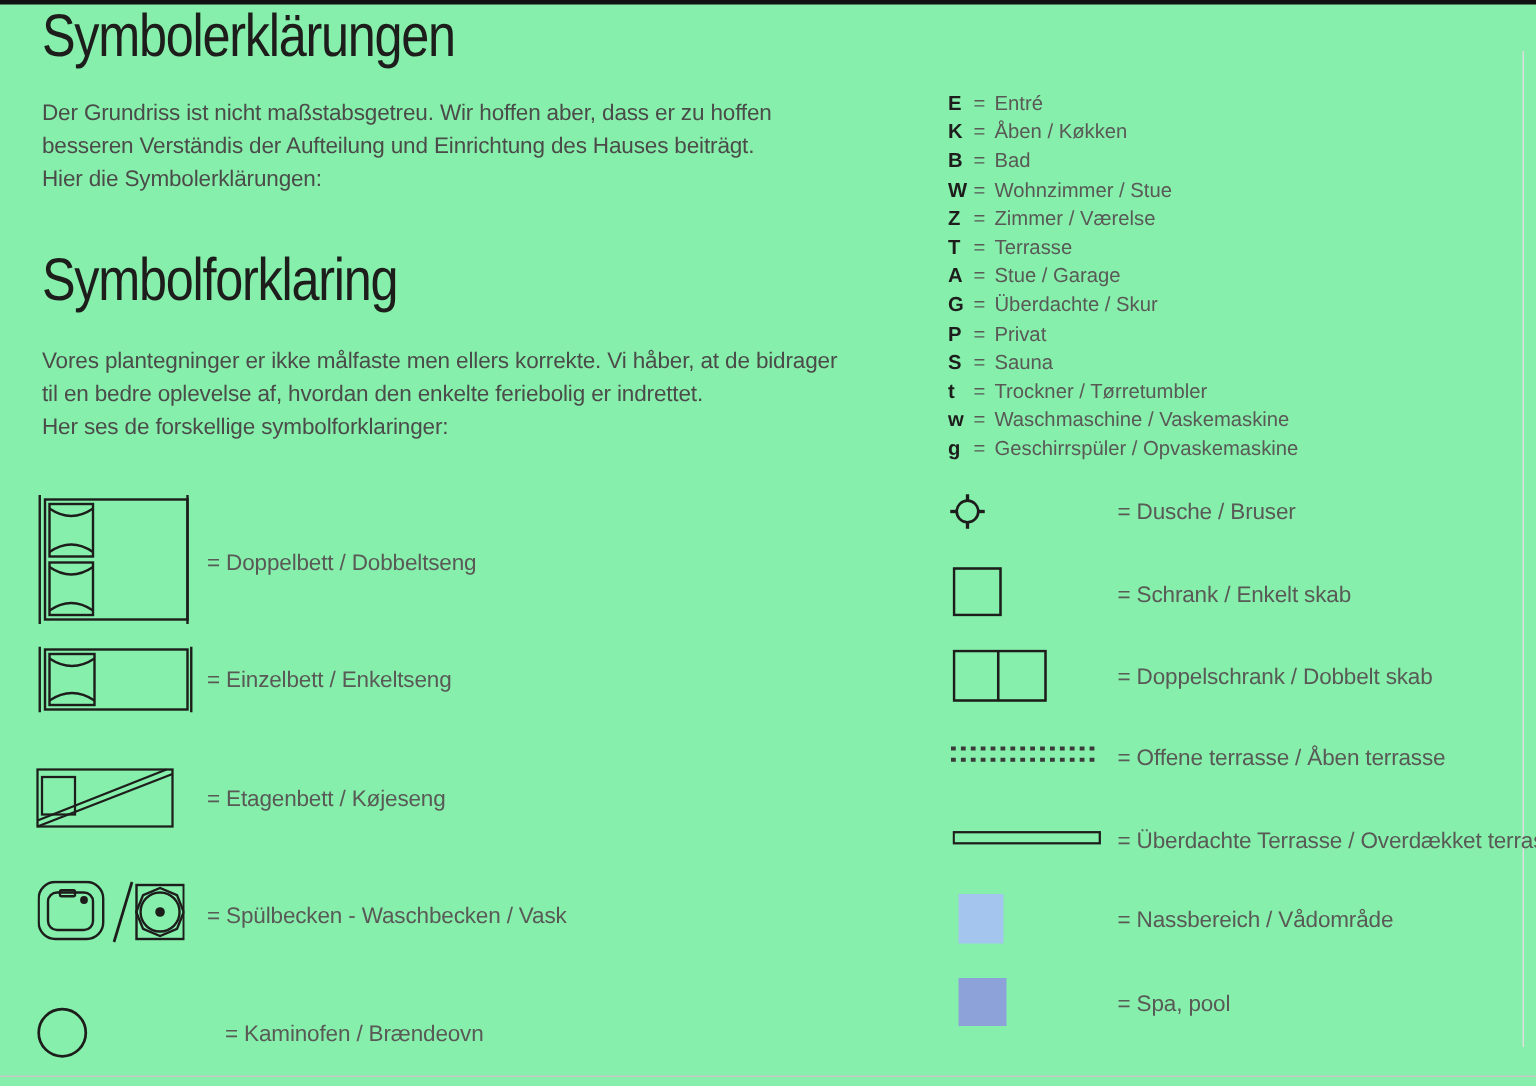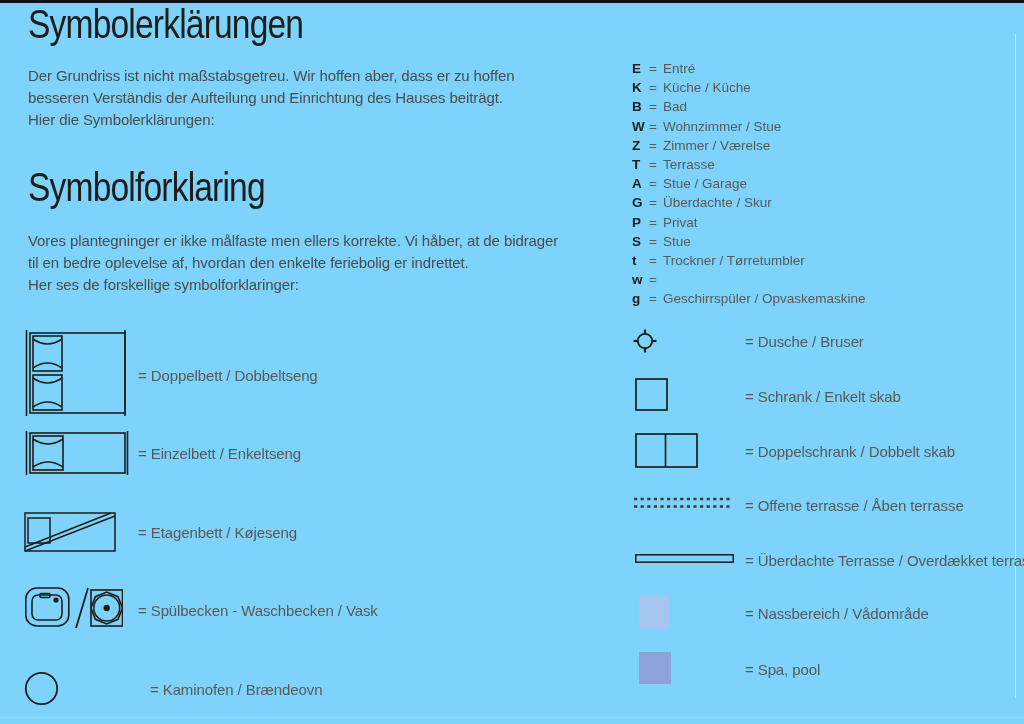--- a/index.html
+++ b/index.html
@@ -1,16 +1,16 @@
 <!DOCTYPE html>
 <html><head>
 <meta charset="utf-8">
 <style>
   html,body{margin:0;padding:0;background:#ffffff;}
-  .page{position:relative;width:1024px;height:724px;background:#7dd3fc;
+  .page{position:relative;width:1024px;height:724px;background:#86efac;
         font-family:"Liberation Sans",sans-serif;overflow:hidden;color:#1d1d1b;}
   .abs{position:absolute;}
   .rule-top{left:0;top:0;width:1024px;height:3px;background:#111;}
   .rule-bottom{left:0;top:717px;width:1024px;height:1px;background:#c6c6c6;}
   .rule-right{left:1015px;top:34px;width:1px;height:664px;background:#dedede;}
   .h1{font-size:40px;line-height:1;letter-spacing:-1px;color:#1d1d1b;font-weight:400;
       transform:scaleX(0.84);transform-origin:0 0;white-space:nowrap;margin:0;}
   .para{font-size:15px;line-height:22px;color:#4b4b49;letter-spacing:-0.1px;}
   .para div{white-space:nowrap;}
   .sym-label{font-size:15px;color:#595956;white-space:nowrap;letter-spacing:-0.1px;}
@@ -47,21 +47,21 @@
 
   <div class="abs codes" style="left:632px;top:59px;">
     <div class="code-row">
       <span class="code">E</span>
         <span class="eq">=</span>
         <span class="clabel">Entré</span>
     </div>
     <div class="code-row">
       <span class="code">K</span>
         <span class="eq">=</span>
-        <span class="clabel">Küche / Küche</span>
+        <span class="clabel">Åben / Køkken</span>
     </div>
     <div class="code-row">
       <span class="code">B</span>
         <span class="eq">=</span>
         <span class="clabel">Bad</span>
     </div>
     <div class="code-row">
       <span class="code">W</span>
         <span class="eq">=</span>
         <span class="clabel">Wohnzimmer / Stue</span>
@@ -87,30 +87,31 @@
         <span class="clabel">Überdachte / Skur</span>
     </div>
     <div class="code-row">
       <span class="code">P</span>
         <span class="eq">=</span>
         <span class="clabel">Privat</span>
     </div>
     <div class="code-row">
       <span class="code">S</span>
         <span class="eq">=</span>
-        <span class="clabel">Stue</span>
+        <span class="clabel">Sauna</span>
     </div>
     <div class="code-row">
       <span class="code">t</span>
         <span class="eq">=</span>
         <span class="clabel">Trockner / Tørretumbler</span>
     </div>
     <div class="code-row">
       <span class="code">w</span>
         <span class="eq">=</span>
+        <span class="clabel">Waschmaschine / Vaskemaskine</span>
     </div>
     <div class="code-row">
       <span class="code">g</span>
         <span class="eq">=</span>
         <span class="clabel">Geschirrspüler / Opvaskemaskine</span>
     </div>
   </div>
 
   <svg class="abs" style="left:25px;top:330px;" width="102" height="86" viewBox="0 0 102 86" stroke="#1d1d1b" fill="none" stroke-width="1.6">
     <line x1="1.5" y1="0" x2="1.5" y2="86"></line>

